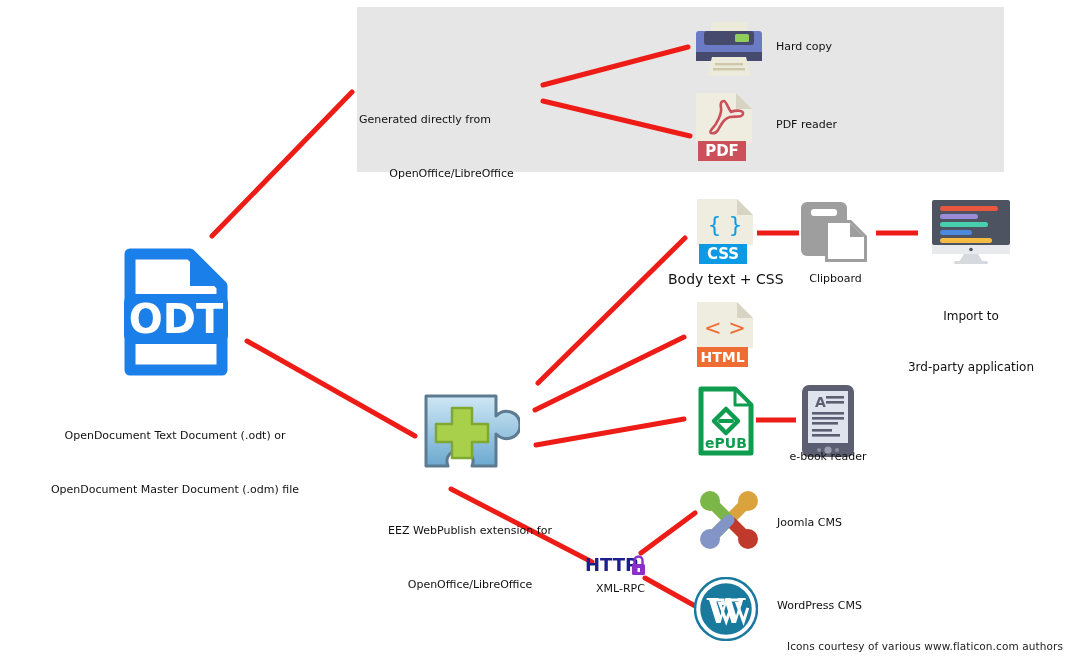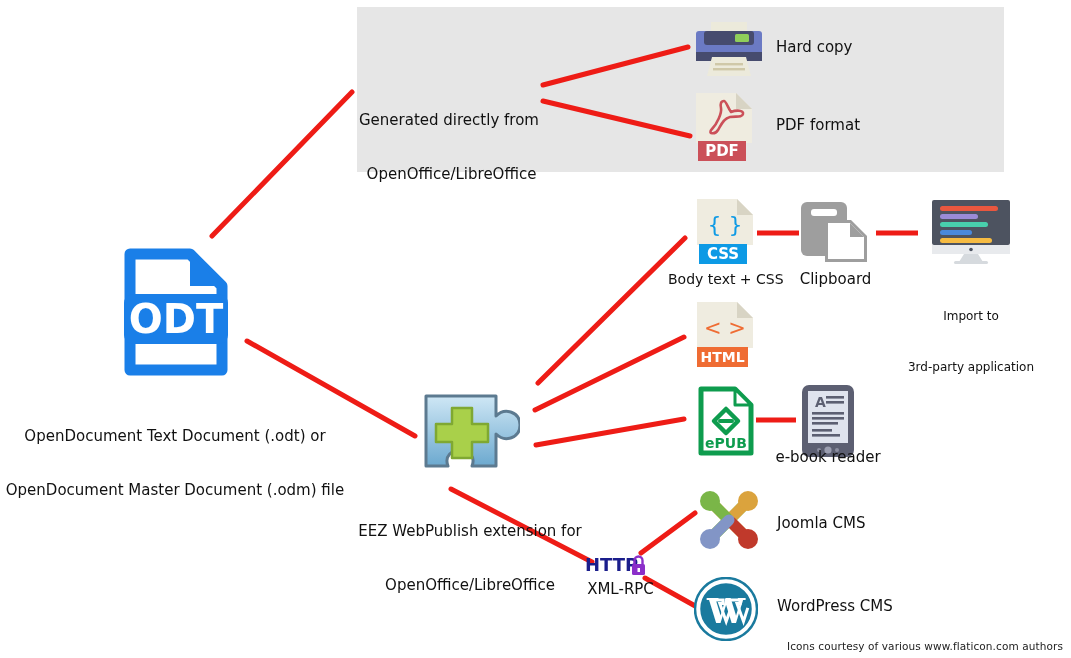--- a/index.html
+++ b/index.html
@@ -22,21 +22,21 @@
   }
   svg.lines {
     position: absolute;
     left: 0; top: 0;
     width: 1071px; height: 658px;
     pointer-events: none;
   }
   .lbl {
     position: absolute;
     color: #111111;
-    font-size: 15px;
+    font-size: 11px;
     line-height: 18px;
     white-space: pre;
   }
   .lbl.ctr { text-align: center; }
   .credit {
     position: absolute;
     right: 8px; bottom: 6px;
     font-size: 10.5px;
     color: #222222;
     letter-spacing: 0.1px;
@@ -118,21 +118,21 @@
 
   <div class="iconbox" style="left:696px; top:93px;text-decoration:underline;">
     <svg width="56" height="68" viewBox="0 0 56 68">
       <path d="M0 0 H40 L56 16 V50 H0 Z" fill="#efece0"></path>
       <path d="M40 0 L56 16 H40 Z" fill="#d8d4c4"></path>
       <path d="M28 8 c-3 0 -4 3 -3 7 c1 5 -4 16 -9 21 c-5 5 3 6 6 1 c3 -5 6 -12 12 -13 c6 -1 12 1 13 -3 c1 -4 -7 -4 -12 -2 c-3 -4 -5 -11 -7 -11 z" fill="none" stroke="#cb5059" stroke-width="2.6" stroke-linejoin="round"></path>
       <rect x="2" y="48" width="48" height="20" fill="#cb5059"></rect>
       <text x="26" y="63" font-family="DejaVu Sans, sans-serif" font-size="15" font-weight="bold" fill="#ffffff" text-anchor="middle">PDF</text>
     </svg>
   </div>
-  <div class="lbl" style="left:776px; top:116px;">PDF format</div>
+  <div class="lbl" style="left:776px; top:116px;">PDF reader</div>
 
   <div class="iconbox" style="left:420px; top:390px;">
     <svg width="100" height="88" viewBox="0 0 100 88">
       <defs>
         <linearGradient id="pz" x1="0" y1="0" x2="0" y2="1">
           <stop offset="0%" stop-color="#cfe7f5"></stop>
           <stop offset="100%" stop-color="#6ca9cf"></stop>
         </linearGradient>
       </defs>
       <path d="M6 6 H76 V26 c9 -9 24 -4 24 9 c0 13 -15 18 -24 9 v32 H52

